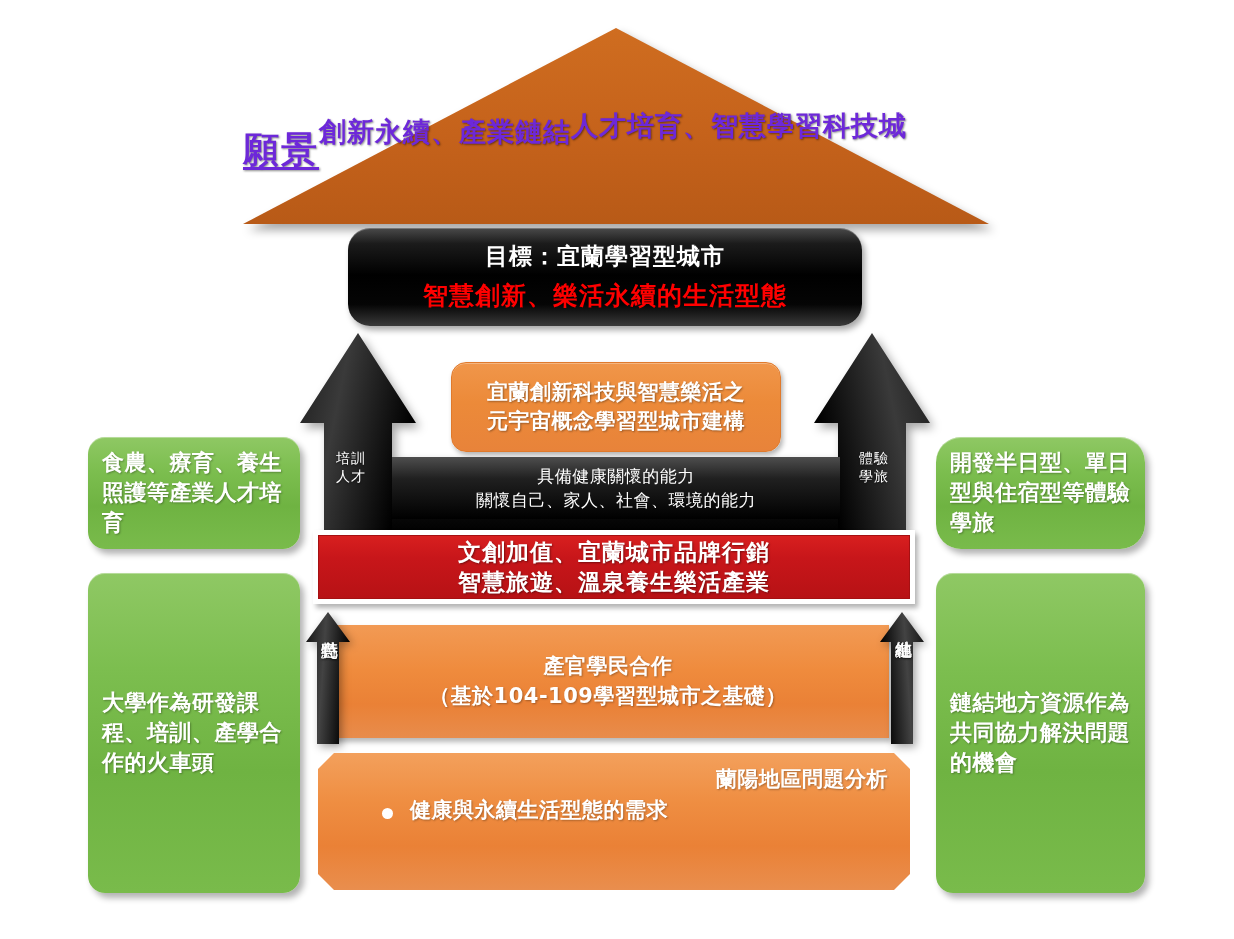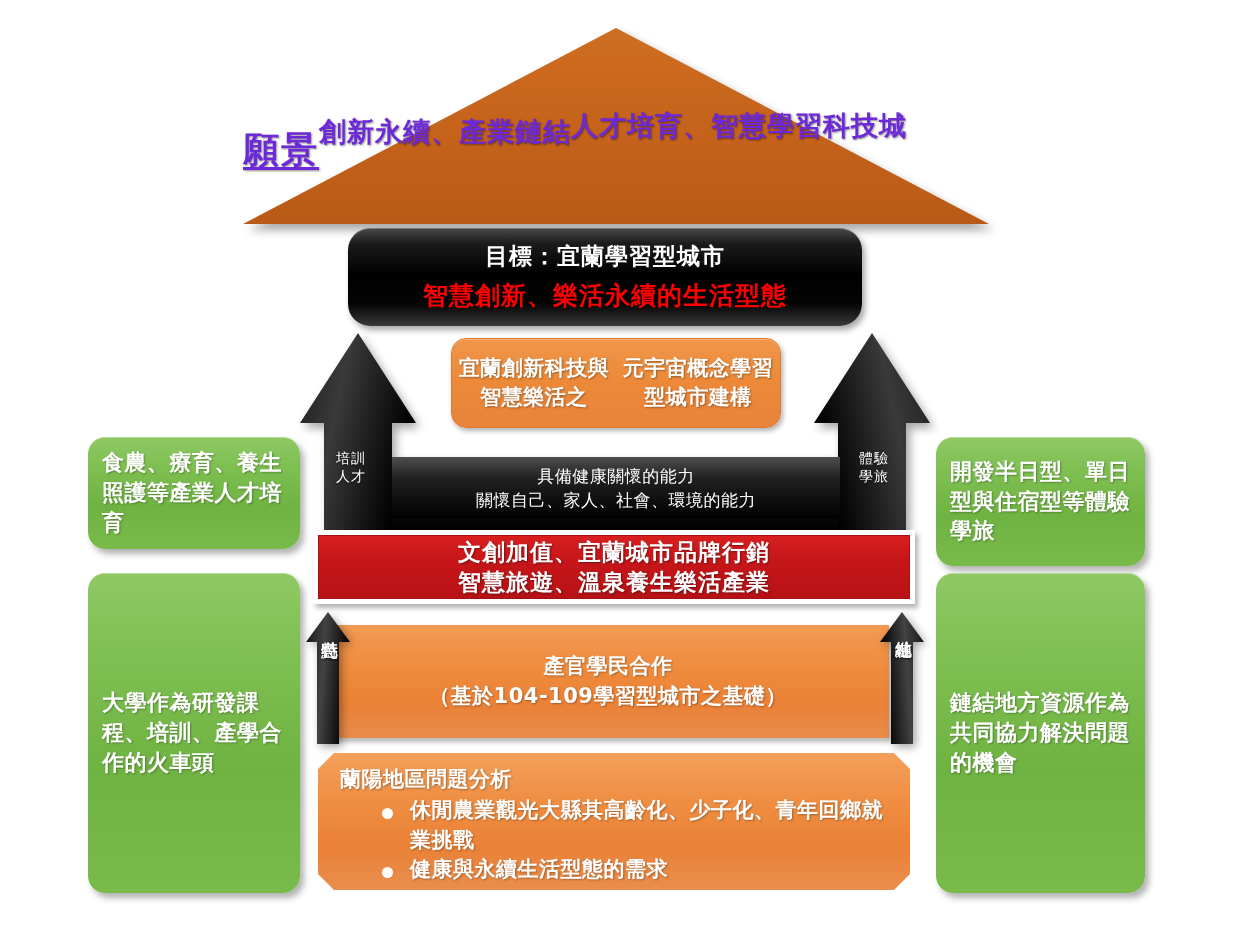--- a/index.html
+++ b/index.html
@@ -53,26 +53,26 @@
   .arrowlbl{
     position:absolute;color:#ffffff;font-size:14px;font-weight:normal;
     line-height:1.28;text-align:center;letter-spacing:1px;
     text-shadow:0 1px 2px rgba(0,0,0,.6);
   }
   #lbl-train{left:320px;top:450px;width:62px;}
   #lbl-travel{left:843px;top:450px;width:62px;}
 
   
   #metaverse{
-    position:absolute;left:451px;top:338px;width:328px;height:88px;
+    position:absolute;left:451px;top:362px;width:328px;height:88px;
     border-radius:15px;
     background:linear-gradient(180deg,#f0964a 0%,#ec8a39 45%,#e8833a 100%);
     border:1px solid #e07a2c;
     box-shadow:2px 3px 5px rgba(0,0,0,.3), inset 0 1px 0 rgba(255,255,255,.3);
-    display:flex;flex-direction:row;align-items:center;justify-content:center;
+    display:flex;flex-direction:column;align-items:center;justify-content:center;
     text-align:center;
   }
   #metaverse div{
     color:#fff;font-size:21px;font-weight:bold;line-height:1.36;letter-spacing:.5px;
     text-shadow:1px 1px 2px rgba(0,0,0,.35);
   }
 
   
   #capability{
     position:absolute;left:392px;top:457px;width:448px;height:62px;
@@ -124,42 +124,42 @@
 
   
   #problem{
     position:absolute;left:318px;top:753px;width:592px;height:137px;
     background:linear-gradient(180deg,#f3a05c 0%,#ef8e42 35%,#ea8136 68%,#e98e4e 100%);
     box-shadow:3px 4px 5px rgba(0,0,0,.28);
     clip-path:polygon(16px 0,calc(100% - 16px) 0,100% 16px,100% calc(100% - 16px),
                       calc(100% - 16px) 100%,16px 100%,0 calc(100% - 16px),0 16px);
     padding:14px 22px 0 22px;box-sizing:border-box;
   }
-  #problem .ptitle{color:#fff;font-size:21px;font-weight:bold;text-align:left;
+  #problem .ptitle{color:#fff;font-size:21px;font-weight:bold;text-align:right;
     line-height:1.2;letter-spacing:.5px;text-shadow:1px 1px 2px rgba(0,0,0,.3);}
   #problem ul{list-style:none;margin:4px 0 0 0;padding:0 0 0 42px;}
   #problem li{color:#fff;font-size:21px;font-weight:bold;line-height:1.4;letter-spacing:.5px;
     position:relative;padding-left:28px;text-shadow:1px 1px 2px rgba(0,0,0,.3);}
   #problem li::before{
     content:"";position:absolute;left:0;top:12px;width:11px;height:11px;
     border-radius:50%;background:#fff;
   }
 
   
   .green{
     position:absolute;border-radius:17px;
     background:linear-gradient(180deg,#8fc864 0%,#7cbe4f 30%,#6fb342 62%,#79bb4b 100%);
     box-shadow:4px 5px 6px rgba(0,0,0,.3), inset 0 1px 0 rgba(255,255,255,.35);
     display:flex;align-items:center;justify-content:flex-start;
     box-sizing:border-box;padding:8px 14px;
   }
   .green span{color:#fff;font-size:22px;font-weight:bold;line-height:1.36;letter-spacing:.5px;
     text-shadow:1px 1px 2px rgba(0,0,0,.3);}
   #g-tl{left:88px;top:437px;width:212px;height:112px;}
-  #g-tr{left:936px;top:437px;width:209px;height:129px;}
+  #g-tr{left:936px;top:437px;width:209px;height:112px;border-radius:25px;}
   #g-bl{left:88px;top:573px;width:212px;height:320px;}
   #g-br{left:936px;top:573px;width:209px;height:320px;}
 </style>
 </head>
 <body>
 
 <div class="stage">
 
   <div id="roof">
     <svg viewBox="0 0 746 196" preserveAspectRatio="none">
@@ -267,21 +267,20 @@
         </linearGradient>
       </defs>
       <polygon points="22,0 44,30 33,30 33,132 11,132 11,30 0,30" fill="url(#gSmallR)"></polygon>
     </svg>
   </div>
   <div class="salbl" id="salbl-right">在地鏈結</div>
 
   <div id="problem">
     <div class="ptitle">蘭陽地區問題分析</div>
     <ul>
-      <li>休閒農業觀光大縣其高齡化、少子化、青年回鄉就業挑戰</li>
       <li>健康與永續生活型態的需求</li>
     </ul>
   </div>
 
   <div class="green" id="g-tl">
     <span>食農、療育、養生照護等產業人才培育</span>
   </div>
   <div class="green" id="g-tr">
     <span>開發半日型、單日型與住宿型等體驗學旅</span>
   </div>

